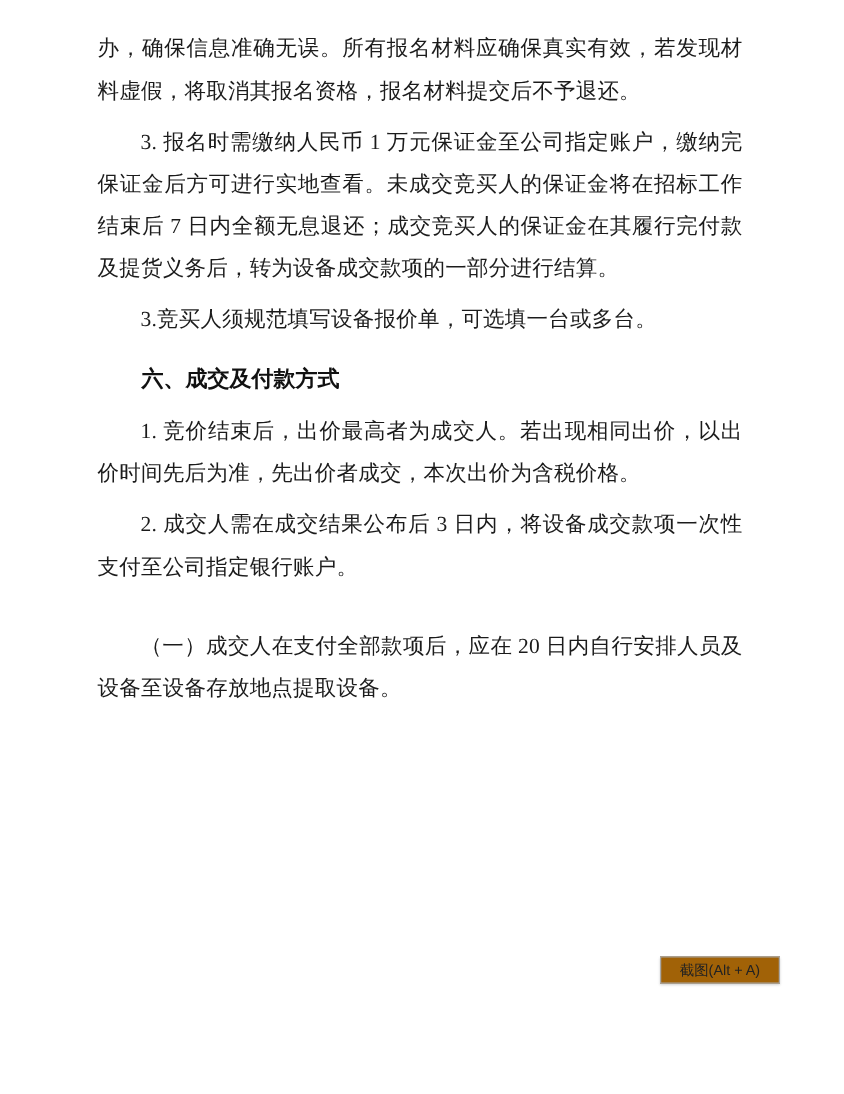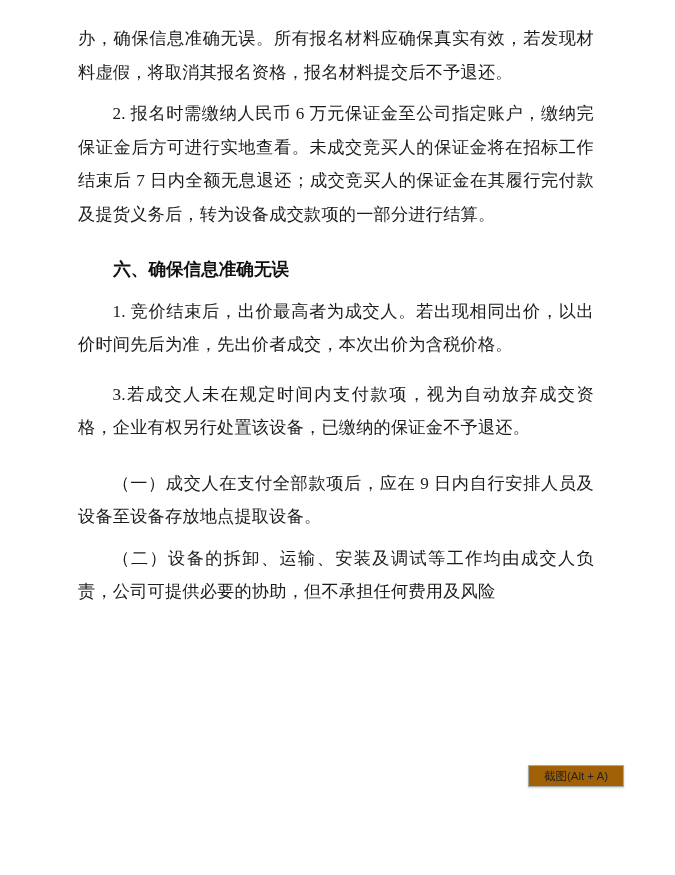--- a/index.html
+++ b/index.html
@@ -79,40 +79,40 @@
 </head>
 <body>
 
 <div id="page">
 
   <div class="doc-body">
 
     <p class="para">办，确保信息准确无误。所有报名材料应确保真实有效，若发现材料虚假，将取消其报名资格，报名材料提交后不予退还。</p>
     <div class="gap-small"></div>
 
-    <p class="para indent">2. 报名时需缴纳人民币 6 万元保证金至公司指定账户，缴纳完保证金后方可进行实地查看。未成交竞买人的保证金将在招标工作结束后 7 日内全额无息退还；成交竞买人的保证金在其履行完付款及提货义务后，转为设备成交款项的一部分进行结算。</p>
+    <p class="para indent">3. 报名时需缴纳人民币 1 万元保证金至公司指定账户，缴纳完保证金后方可进行实地查看。未成交竞买人的保证金将在招标工作结束后 7 日内全额无息退还；成交竞买人的保证金在其履行完付款及提货义务后，转为设备成交款项的一部分进行结算。</p>
     <div class="gap-small"></div>
 
+    <p class="para indent">3.竞买人须规范填写设备报价单，可选填一台或多台。</p>
     <div class="gap-med"></div>
 
-    <h2 class="heading">六、确保信息准确无误</h2>
+    <h2 class="heading">六、成交及付款方式</h2>
     <div class="gap-small"></div>
 
     <p class="para indent">1. 竞价结束后，出价最高者为成交人。若出现相同出价，以出价时间先后为准，先出价者成交，本次出价为含税价格。</p>
     <div class="gap-small"></div>
 
+    <p class="para indent">2. 成交人需在成交结果公布后 3 日内，将设备成交款项一次性支付至公司指定银行账户。</p>
     <div class="gap-small"></div>
 
-    <p class="para indent">3.若成交人未在规定时间内支付款项，视为自动放弃成交资格，企业有权另行处置该设备，已缴纳的保证金不予退还。</p>
     <div class="gap-med"></div>
 
     <div class="gap-small"></div>
 
-    <p class="para indent">（一）成交人在支付全部款项后，应在 9 日内自行安排人员及设备至设备存放地点提取设备。</p>
+    <p class="para indent">（一）成交人在支付全部款项后，应在 20 日内自行安排人员及设备至设备存放地点提取设备。</p>
     <div class="gap-small"></div>
 
-    <p class="para indent">（二）设备的拆卸、运输、安装及调试等工作均由成交人负责，公司可提供必要的协助，但不承担任何费用及风险</p>
 
   </div>
 
   <div class="tooltip">截图(Alt + A)</div>
 
 </div>
 
 </body></html>

